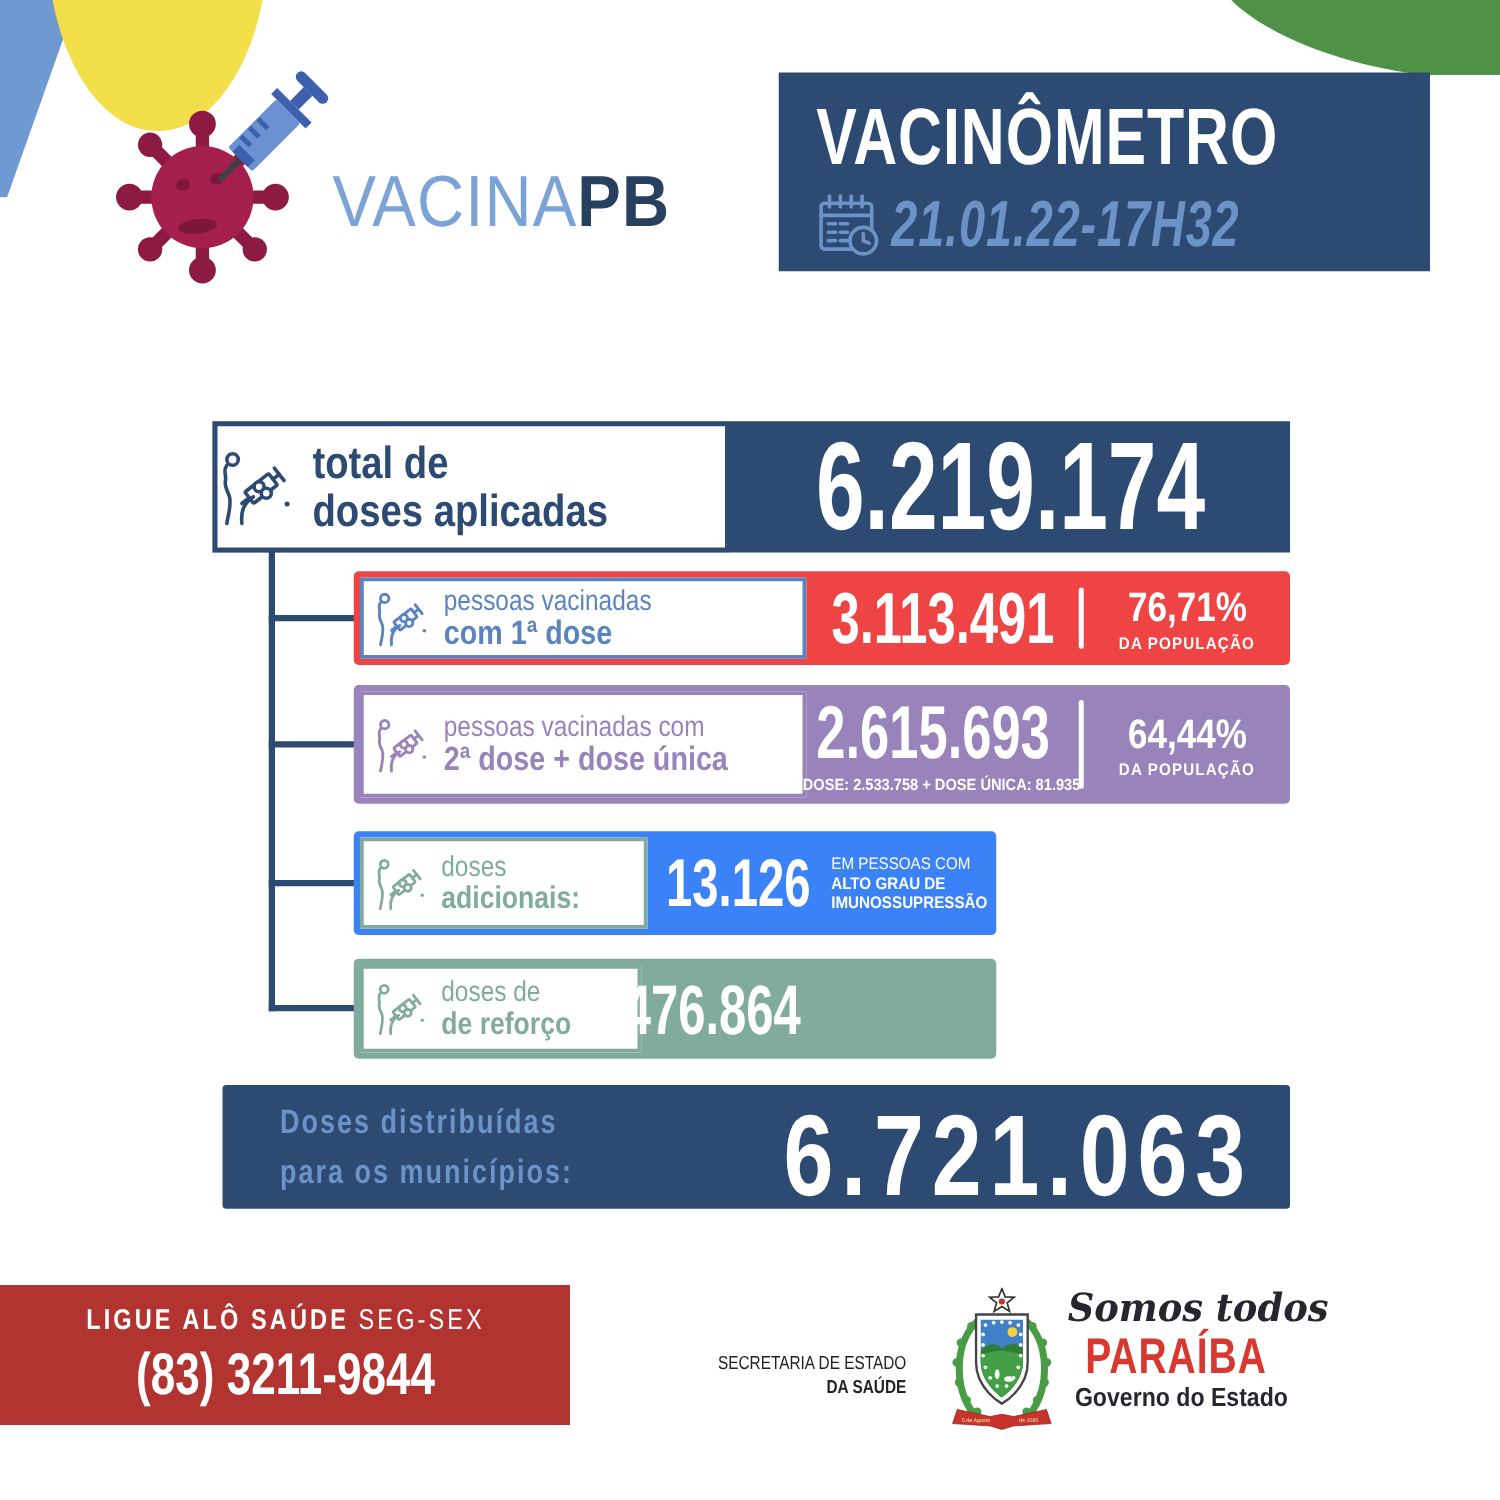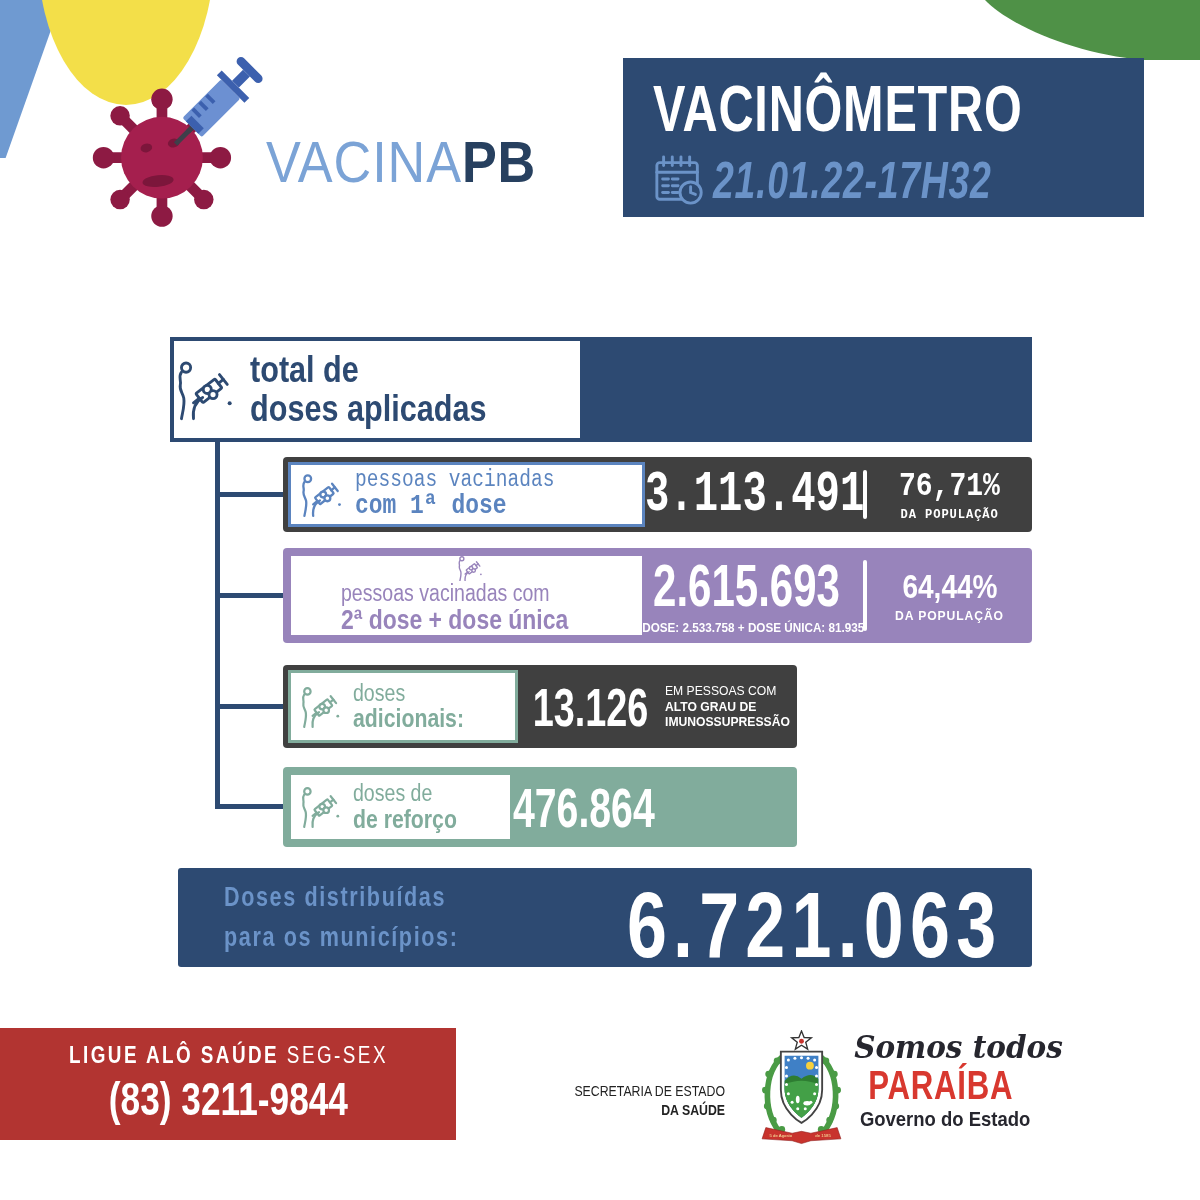--- a/index.html
+++ b/index.html
@@ -50,25 +50,25 @@
     display:flex;align-items:center;padding-left:8px;}
   .row .labels{line-height:1.08;white-space:nowrap;transform:scaleX(.85);transform-origin:left center;margin-left:8px;}
   .row .l1{font-weight:500;font-size:23px;}
   .row .l2{font-weight:800;font-size:27px;}
   .row .val{position:absolute;top:0;bottom:0;display:flex;align-items:center;justify-content:center;}
   .row .val span{color:#fff;font-weight:800;white-space:nowrap;transform:scaleX(.7);transform-origin:center;}
   .row .divider{position:absolute;width:4px;background:#fff;border-radius:2px;}
   .row .pct{position:absolute;top:0;bottom:0;display:flex;flex-direction:column;align-items:center;justify-content:center;color:#fff;}
   .row .pct-num{font-weight:800;font-size:33px;transform:scaleX(.85);white-space:nowrap;}
   .row .pct-cap{font-weight:600;font-size:13.5px;letter-spacing:1px;transform:scaleX(.9);white-space:nowrap;margin-top:2px;}
-  .row1{top:457px;width:749px;height:75px;background:#404040;font-family:Liberation Mono, monospace;}
+  .row1{top:457px;width:749px;height:75px;background:#ef4444;}
   .row1 .card{width:357px;border:3px solid #5b84bf;color:#5b84bf;}
   .row2{top:548px;width:749px;height:95px;background:#9884bb;}
-  .row2 .card{width:357px;border:3px solid #9884bb;color:#9884bb;flex-direction:column;}
-  .row3{top:665px;width:514px;height:83px;background:#404040;}
+  .row2 .card{width:357px;border:3px solid #9884bb;color:#9884bb;}
+  .row3{top:665px;width:514px;height:83px;background:#3b82f6;}
   .row3 .card{width:230px;border:3px solid #81ac9c;color:#81ac9c;}
   .row4{top:767px;width:514px;height:80px;background:#81ac9c;}
   .row4 .card{width:225px;border:3px solid #81ac9c;color:#81ac9c;}
   .val2wrap{position:absolute;left:345px;width:236px;top:0;bottom:0;display:flex;flex-direction:column;align-items:center;justify-content:center;}
   .val2wrap .big{color:#fff;font-weight:800;font-size:60px;line-height:1;white-space:nowrap;transform:scaleX(.7);transform-origin:center;}
   .val2wrap .small{color:#fff;font-weight:600;font-size:13px;white-space:nowrap;transform:scaleX(.9);transform-origin:center;margin-top:4px;}
   .note{position:absolute;left:382px;top:0;bottom:0;display:flex;flex-direction:column;justify-content:center;color:#fff;
     line-height:1.15;white-space:nowrap;transform-origin:left center;transform:scaleX(.9);}
   .note .n1{font-weight:500;font-size:13.5px;}
   .note .n2{font-weight:800;font-size:13.5px;}
@@ -196,20 +196,23 @@
           <circle cx="58" cy="49" r="7" fill="#fff"></circle>
           <circle cx="68" cy="58" r="7" fill="#fff"></circle>
         </g>
         <circle cx="97" cy="73" r="3.5" fill="currentColor"></circle>
       </svg>
       <div class="total-label">
         <div>total de</div>
         <div>doses aplicadas</div>
       </div>
     </div>
+    <div class="total-value">
+      <span>6.219.174</span>
+    </div>
   </div>
 
   <div class="tree" style="left:215px;top:440px;width:5px;height:369px;"></div>
   <div class="tree" style="left:215px;top:492px;width:70px;height:5px;"></div>
   <div class="tree" style="left:215px;top:593px;width:70px;height:5px;"></div>
   <div class="tree" style="left:215px;top:704px;width:70px;height:5px;"></div>
   <div class="tree" style="left:215px;top:804px;width:70px;height:5px;"></div>
 
   <div class="row row1">
     <div class="card">
@@ -327,21 +330,21 @@
           <circle cx="58" cy="49" r="7" fill="#fff"></circle>
           <circle cx="68" cy="58" r="7" fill="#fff"></circle>
         </g>
         <circle cx="97" cy="73" r="3.5" fill="currentColor"></circle>
       </svg>
       <div class="labels">
         <div class="l1">doses de</div>
         <div class="l2" style="font-size:25px;">de reforço</div>
       </div>
     </div>
-    <div class="val" style="left:230px;width:250px;justify-content:flex-start;">
+    <div class="val" style="left:216px;width:250px;justify-content:flex-start;">
       <span style="font-size:56px;transform-origin:left center;">476.864</span>
     </div>
   </div>
 
   <div class="dist-bar">
     <div class="dist-label">
       <div>Doses distribuídas</div>
       <div>para os municípios:</div>
     </div>
     <div class="dist-value">

